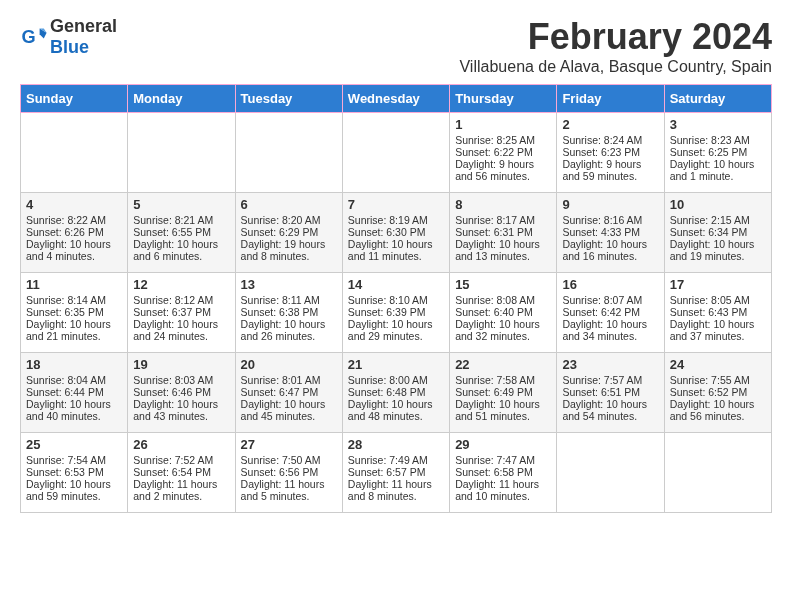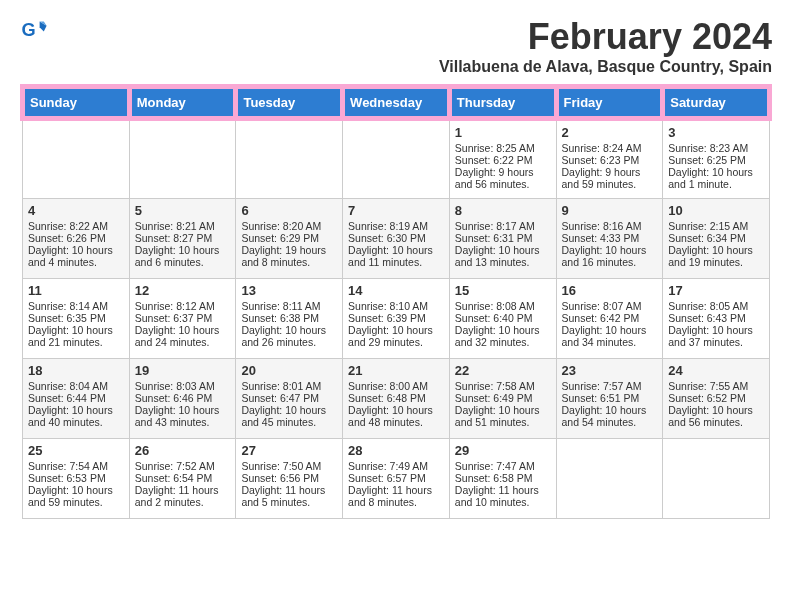--- a/index.html
+++ b/index.html
@@ -39,35 +39,35 @@
       text-align: right;
     }
     .month-title {
       font-size: 36px;
       font-weight: bold;
       color: #333;
     }
     .location-title {
       font-size: 16px;
       color: #333;
-      font-weight: bold;
+      font-weight: normal;
     }
     table {
       width: 100%;
       border-collapse: collapse;
       font-size: 11px;
     }
     thead tr th {
       background-color: #2d7dd2;
       color: #fff;
       padding: 6px 5px;
       text-align: left;
       font-size: 13px;
       font-weight: bold;
-      border: 5px solid #f9a8d4;
+      border: 1px solid #f9a8d4;
     }
     tbody tr td {
       border: 1px solid #ccc;
       vertical-align: top;
       padding: 4px 5px;
       width: 14.28%;
       min-height: 70px;
       height: 80px;
       color: #333;
       font-size: 10.5px;
@@ -88,20 +88,24 @@
 </head>
 <body>
 
 <div class="header-section">
   <div class="logo">
     <svg class="logo-icon" viewBox="0 0 40 40">
       <text x="2" y="28" font-size="26" fill="#1a6cbf" font-family="Arial" font-weight="bold">G</text>
       <polygon points="28,8 38,14 34,22 28,16" fill="#1a6cbf"></polygon>
       <polygon points="28,8 38,14 34,8" fill="#5aa0e0"></polygon>
     </svg>
+    <div>
+      <span class="logo-text-general">General</span><br>
+      <span class="logo-text-blue">Blue</span>
+    </div>
   </div>
   <div class="title-section">
     <div class="month-title">February 2024</div>
     <div class="location-title">Villabuena de Alava, Basque Country, Spain</div>
   </div>
 </div>
 
 <table>
   <thead>
     <tr>
@@ -142,21 +146,21 @@
       <tr>
         <td>
           <div class="day-number">4</div>
           <div>Sunrise: 8:22 AM</div>
           <div>Sunset: 6:26 PM</div>
           <div>Daylight: 10 hours and 4 minutes.</div>
         </td>
         <td>
           <div class="day-number">5</div>
           <div>Sunrise: 8:21 AM</div>
-          <div>Sunset: 8:27 PM</div>
+          <div>Sunset: 6:55 PM</div>
           <div>Daylight: 10 hours and 6 minutes.</div>
         </td>
         <td>
           <div class="day-number">6</div>
           <div>Sunrise: 8:20 AM</div>
           <div>Sunset: 6:29 PM</div>
           <div>Daylight: 19 hours and 8 minutes.</div>
         </td>
         <td>
           <div class="day-number">7</div>

